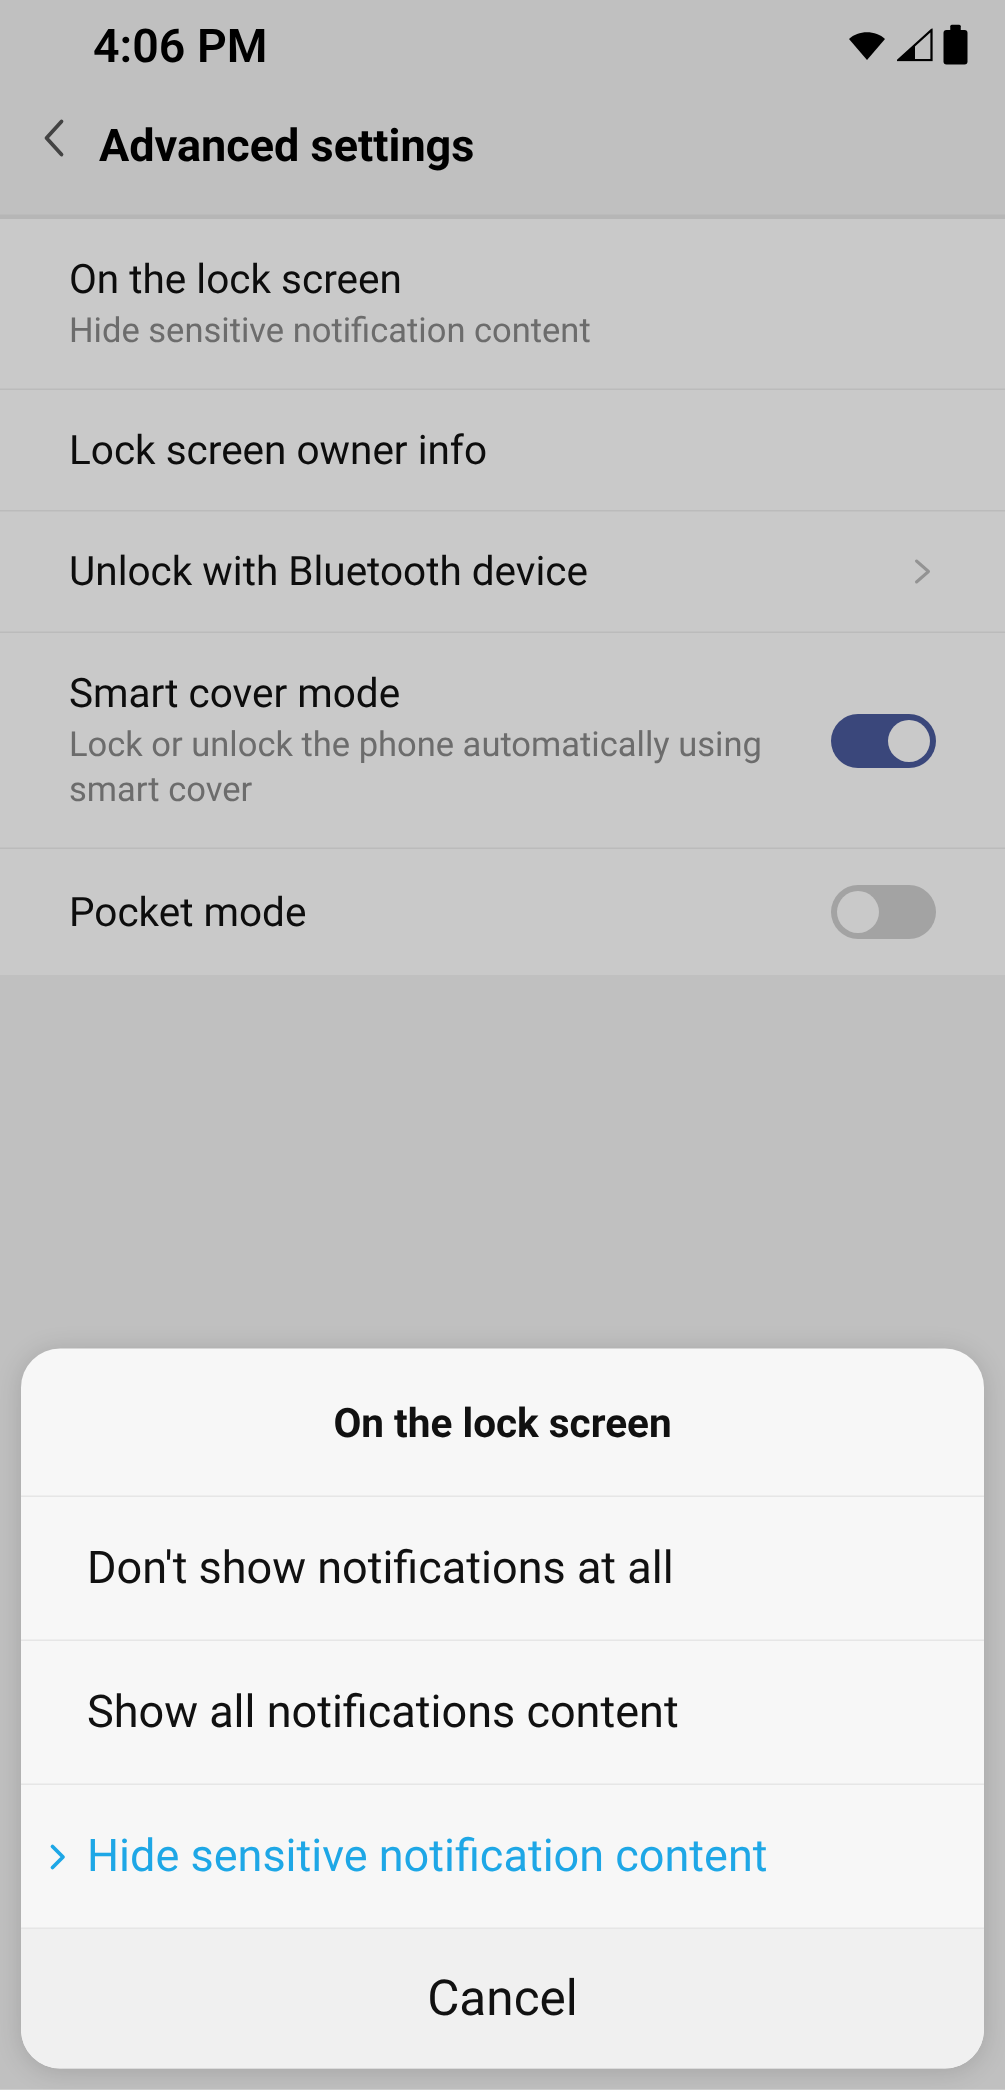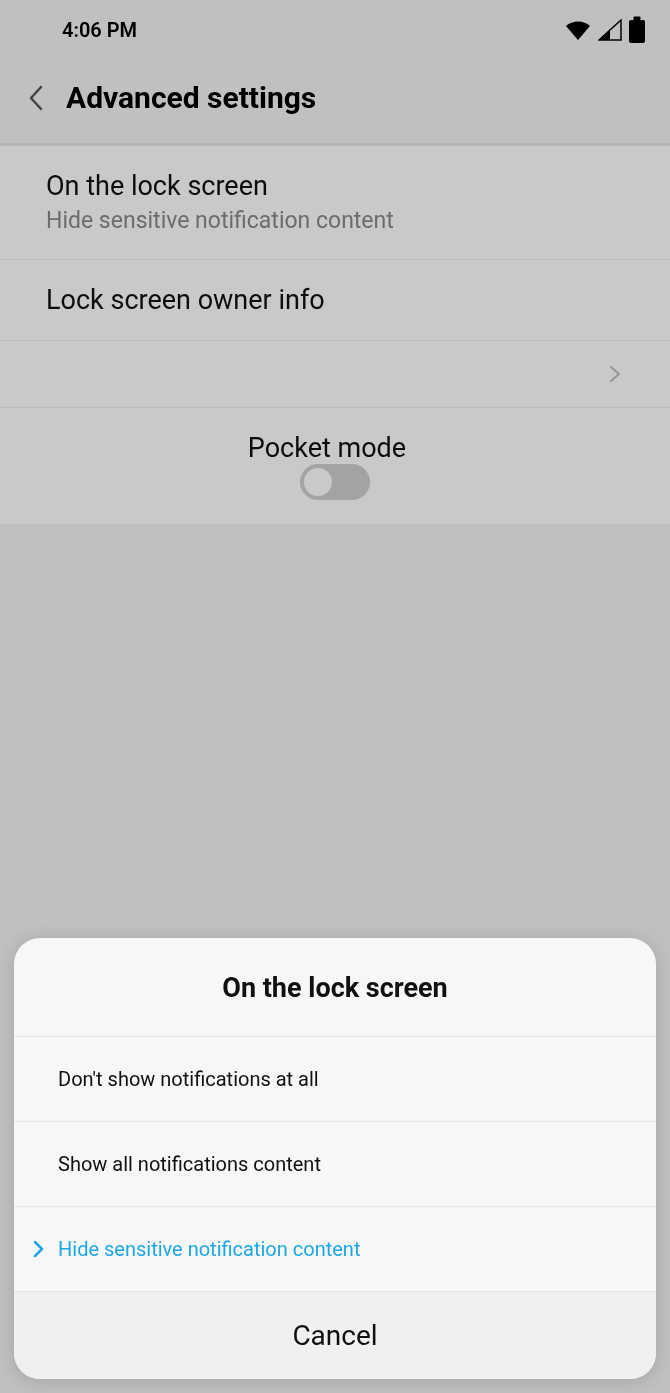--- a/index.html
+++ b/index.html
@@ -1,51 +1,51 @@
 <!DOCTYPE html>
 <html><head>
   <meta charset="utf-8">
   <style>
     * { margin: 0; padding: 0; box-sizing: border-box; font-family: -apple-system, BlinkMacSystemFont, 'Segoe UI', Roboto, sans-serif; }
     body { width: 670px; height: 1393px; overflow: hidden; background: #f4f4f4; position: relative; }
     
     .screen-dimmed { position: absolute; inset: 0; background: rgba(0,0,0,0.21); z-index: 10; pointer-events: none; }
     
     .status-bar { display: flex; justify-content: space-between; align-items: center; padding: 10px 24px 6px 62px; height: 56px; }
-    .status-time { font-size: 20px; font-weight: 600; color: #000; }
+    .status-time { font-size: 31px; font-weight: 600; color: #000; }
     .status-icons { display: flex; align-items: center; gap: 6px; }
     .status-icons svg { display: block; }
     
-    .app-bar { display: flex; align-items: center; padding: 24px 40px 28px 24px; gap: 18px; }
+    .app-bar { display: flex; align-items: flex-start; padding: 24px 40px 28px 24px; gap: 18px; }
     .app-bar .back { width: 24px; height: 24px; display:flex; align-items:center; justify-content:center; }
     .app-bar .title { font-size: 30px; font-weight: 700; color: #000; }
     
     .sep-line { height: 3px; background: #e7e7e7; }
     
     .settings-panel { background: #fff; }
     .setting-item { padding: 24px 46px 24px 46px; border-bottom: 1px solid #ededed; display: flex; align-items: center; }
-    .setting-item:last-child { border-bottom: none; flex-direction: column; }
+    .setting-item:last-child { border-bottom: none; }
     .setting-text { flex: 1; padding-right: 16px; }
     .setting-title { font-size: 27px; color: #111; font-weight: 400; }
     .setting-sub { font-size: 23px; color: #8a8a8a; margin-top: 4px; line-height: 1.28; }
     .chevron-r { width: 18px; height: 18px; }
     
     .switch { width: 70px; height: 36px; border-radius: 36px; position: relative; flex-shrink: 0; }
     .switch .knob { width: 28px; height: 28px; border-radius: 50%; background: #fff; position: absolute; top: 4px; }
     .switch.on { background: #4a5a9c; }
     .switch.on .knob { right: 4px; }
     .switch.off { background: #cfcfcf; }
     .switch.off .knob { left: 4px; }
     
     .sheet { position: absolute; left: 14px; right: 14px; bottom: 14px; background: #f7f7f7; border-radius: 26px; z-index: 20; overflow: hidden; box-shadow: 0 2px 18px rgba(0,0,0,0.15); }
     .sheet-header { text-align: center; padding: 34px 20px 32px; font-size: 27px; font-weight: 700; color: #111; border-bottom: 1px solid #e6e6e6; }
-    .sheet-item { padding: 30px 44px; border-bottom: 1px solid #e6e6e6; font-size: 20px; color: #111; display: flex; align-items: center; }
+    .sheet-item { padding: 30px 44px; border-bottom: 1px solid #e6e6e6; font-size: 30px; color: #111; display: flex; align-items: center; }
     .sheet-item.selected { color: #1ea7e6; padding-left: 18px; }
     .sheet-item .check { width: 26px; display:flex; align-items:center; justify-content:flex-start; }
-    .sheet-cancel { text-align: center; padding: 27px; font-size: 28px; color: #111; background: #f0f0f0; }
+    .sheet-cancel { text-align: center; padding: 27px; font-size: 33px; color: #111; background: #f0f0f0; }
   </style>
 </head>
 <body>
 
 <div class="screen-dimmed"></div>
 
 <div class="status-bar">
   <span class="status-time">4:06 PM</span>
   <span class="status-icons">
     <svg width="28" height="22" viewBox="0 0 28 22">
@@ -83,26 +83,36 @@
   </div>
 
   <div class="setting-item">
     <div class="setting-text">
       <div class="setting-title">Lock screen owner info</div>
     </div>
   </div>
 
   <div class="setting-item">
     <div class="setting-text">
+      <div class="setting-title">Unlock with Bluetooth device</div>
     </div>
     <svg class="chevron-r" viewBox="0 0 18 18">
         <path d="M5 2 L13 9 L5 16" stroke="#bbb" stroke-width="2" fill="none" stroke-linecap="round" stroke-linejoin="round"></path>
       </svg>
   </div>
 
+  <div class="setting-item">
+    <div class="setting-text">
+      <div class="setting-title">Smart cover mode</div>
+      <div class="setting-sub">Lock or unlock the phone automatically using smart cover</div>
+    </div>
+    <div class="switch on">
+        <div class="knob"></div>
+      </div>
+  </div>
 
   <div class="setting-item">
     <div class="setting-text">
       <div class="setting-title">Pocket mode</div>
     </div>
     <div class="switch off">
         <div class="knob"></div>
       </div>
   </div>
 

